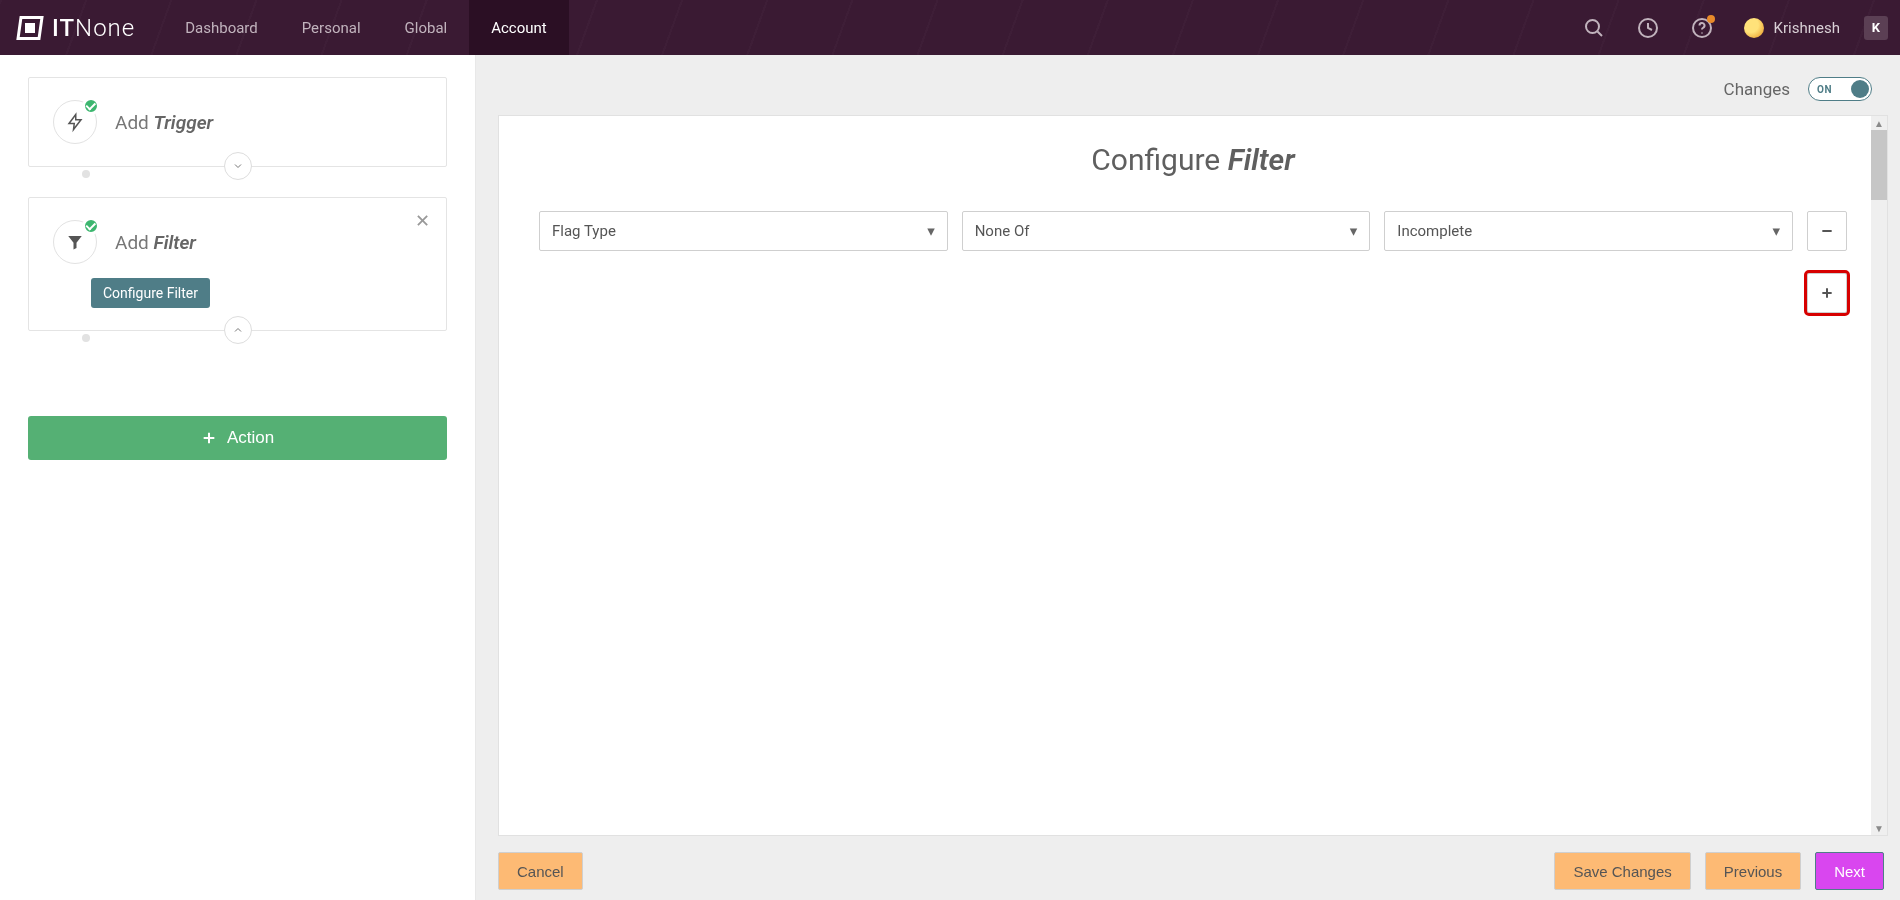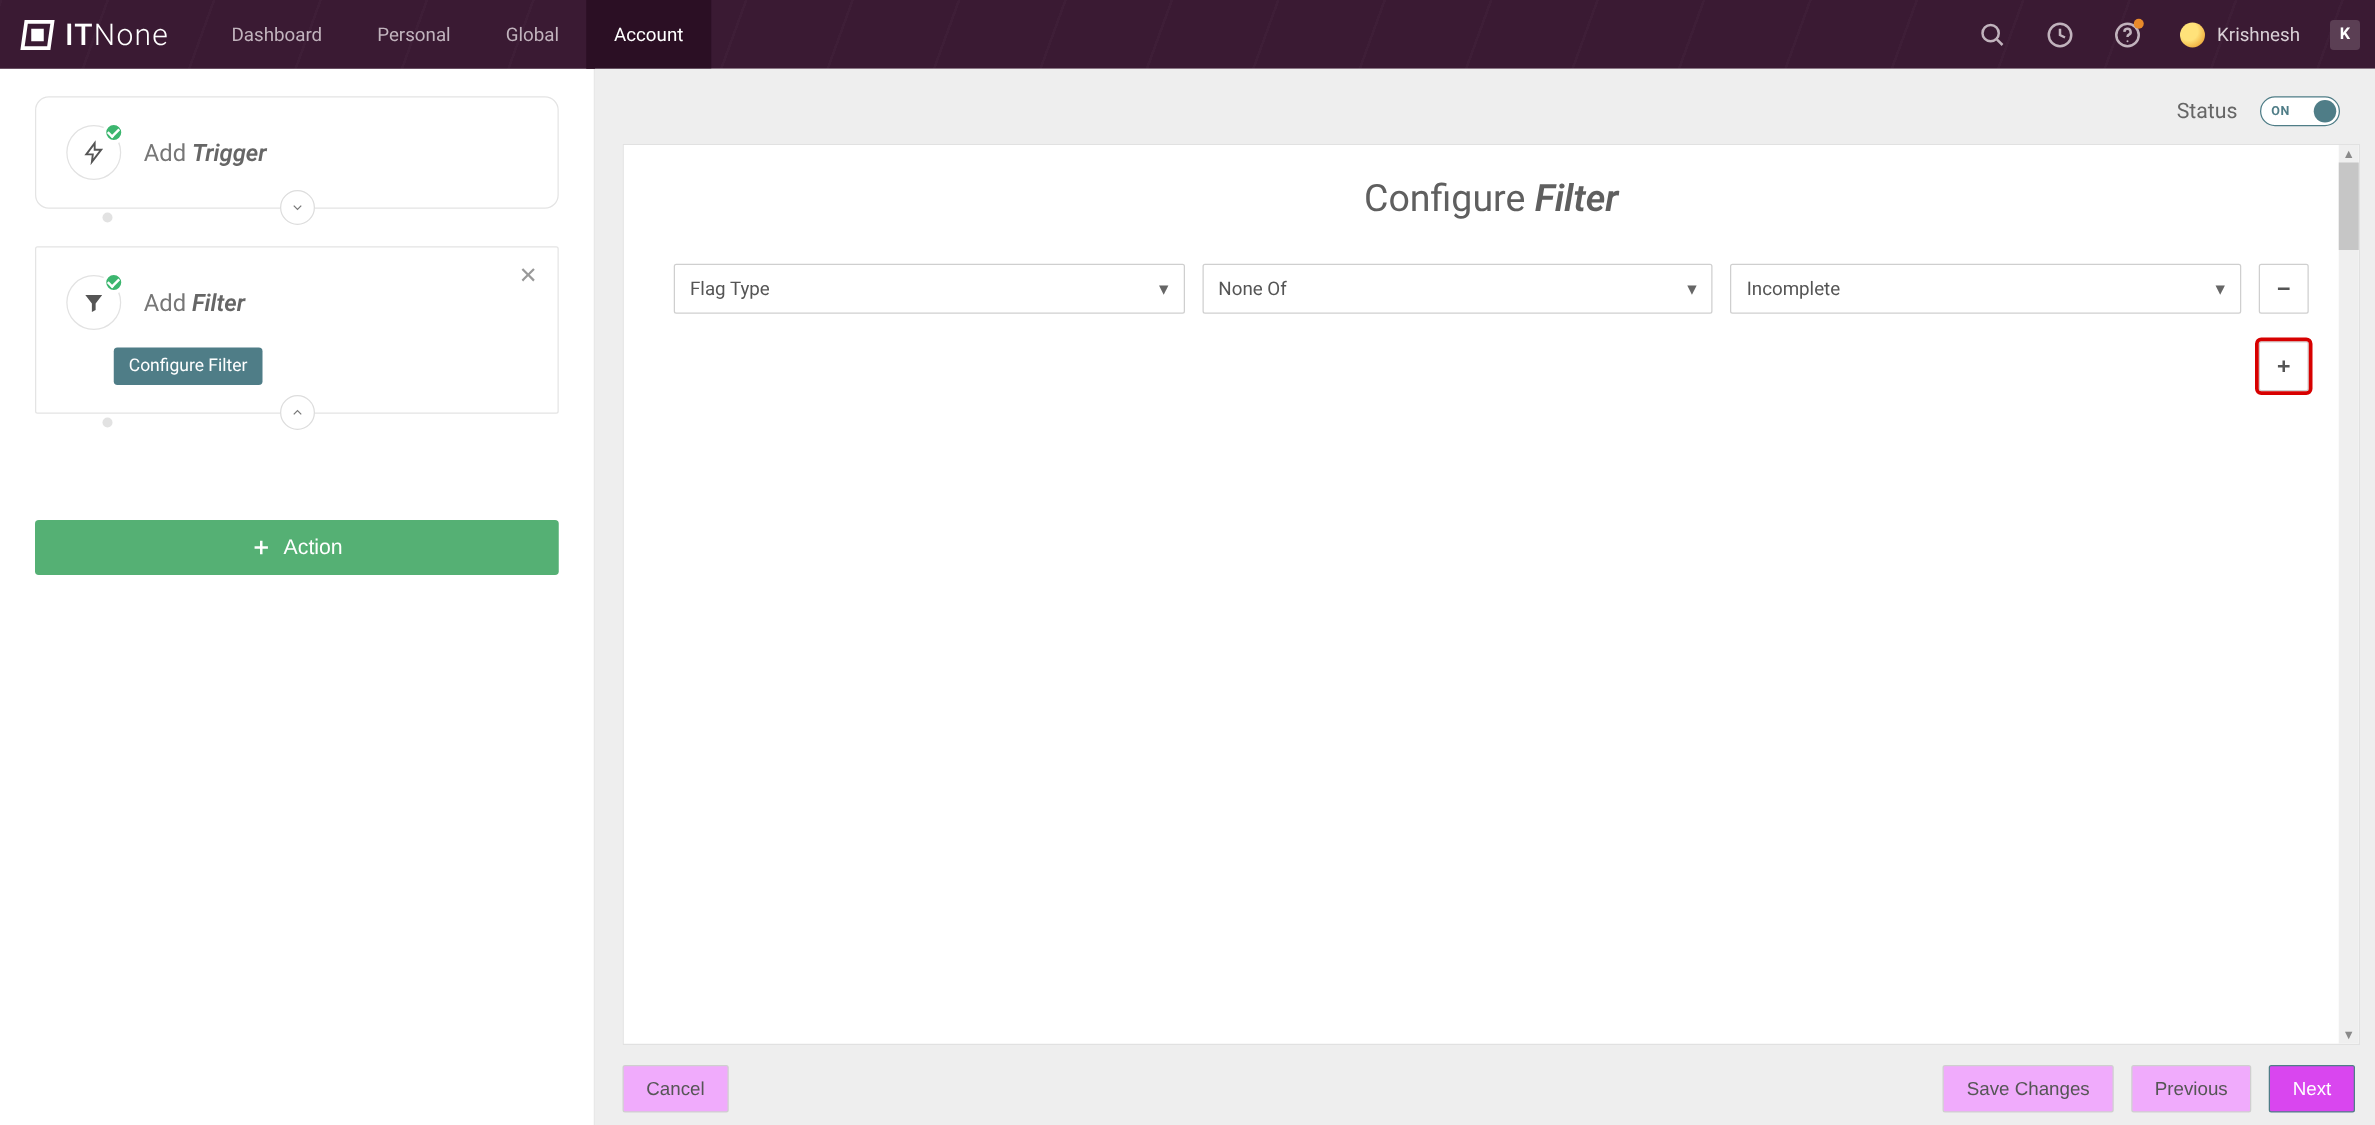--- a/index.html
+++ b/index.html
@@ -87,21 +87,21 @@
   }
   .right-col { flex:1; background:#eeeeee; position:relative; }
   
   .step-card {
     border:1px solid #e4e4e4;
     border-radius:2px;
     background:#fff;
     position:relative;
     margin-top: 15px;
   }
-  .step-card:first-child { margin-top: 8px; border-radius: 11px; }
+  .step-card:first-child { margin-top: 8px; }
   .step-head { display:flex; align-items:center; gap:18px; padding: 22px 24px 22px 24px; }
   .step-head.tall { padding-bottom: 18px; }
   .step-icon {
     width:44px; height:44px; border-radius:50%;
     background:#fff; border:1px solid #e2e2e2;
     display:grid; place-items:center; color:#555; position:relative;
     flex-shrink:0;
   }
   .step-icon .ok {
     position:absolute; top:-4px; right:-4px; width:18px; height:18px;
@@ -185,21 +185,21 @@
   }
   .addrow { display:flex; justify-content:flex-end; margin-top:22px; }
   .sqbtn.highlight { outline:3px solid #d70000; outline-offset:0; }
   .footer {
     position:absolute; left:22px; right:12px; bottom:10px;
     display:flex; justify-content:space-between; align-items:center;
     padding-right:4px;
   }
   .btn {
     height:38px; padding:0 18px; border:1px solid #cfcfcf; border-radius:2px;
-    background:#f0abfc; color:#555; font-size:15px; cursor:pointer;
+    background:#fdba74; color:#555; font-size:15px; cursor:pointer;
   }
   .btn.primary { background:#d946ef; color:#fff; border-color:#4f7d87; }
   .footer-right { display:flex; gap:14px; }
   
   svg { display:block; }
   .chev { width:12px; height:12px; }
   .connector-block { position:relative; height:15px; }
   .connector-block .dot { position:absolute; left:54px; top:3px; width:8px; height:8px; border-radius:50%; background:#e2e2e2;}
 </style>
 </head>
@@ -315,21 +315,21 @@
       <svg width="16" height="16" viewBox="0 0 24 24" fill="none" stroke="#fff" stroke-width="3">
           <line x1="12" y1="4" x2="12" y2="20"></line>
           <line x1="4" y1="12" x2="20" y2="12"></line>
         </svg>
       <span>Action</span>
     </button>
   </div>
 
   <div class="right-col">
     <div class="status-line">
-      <span>Status</span>
+      <span>Changes</span>
       <div class="toggle">
         <span class="txt">ON</span>
         <span class="ball"></span>
       </div>
     </div>
 
     <div class="panel">
       <div class="panel-inner">
         <div class="panel-title">
           <span>Configure</span>

